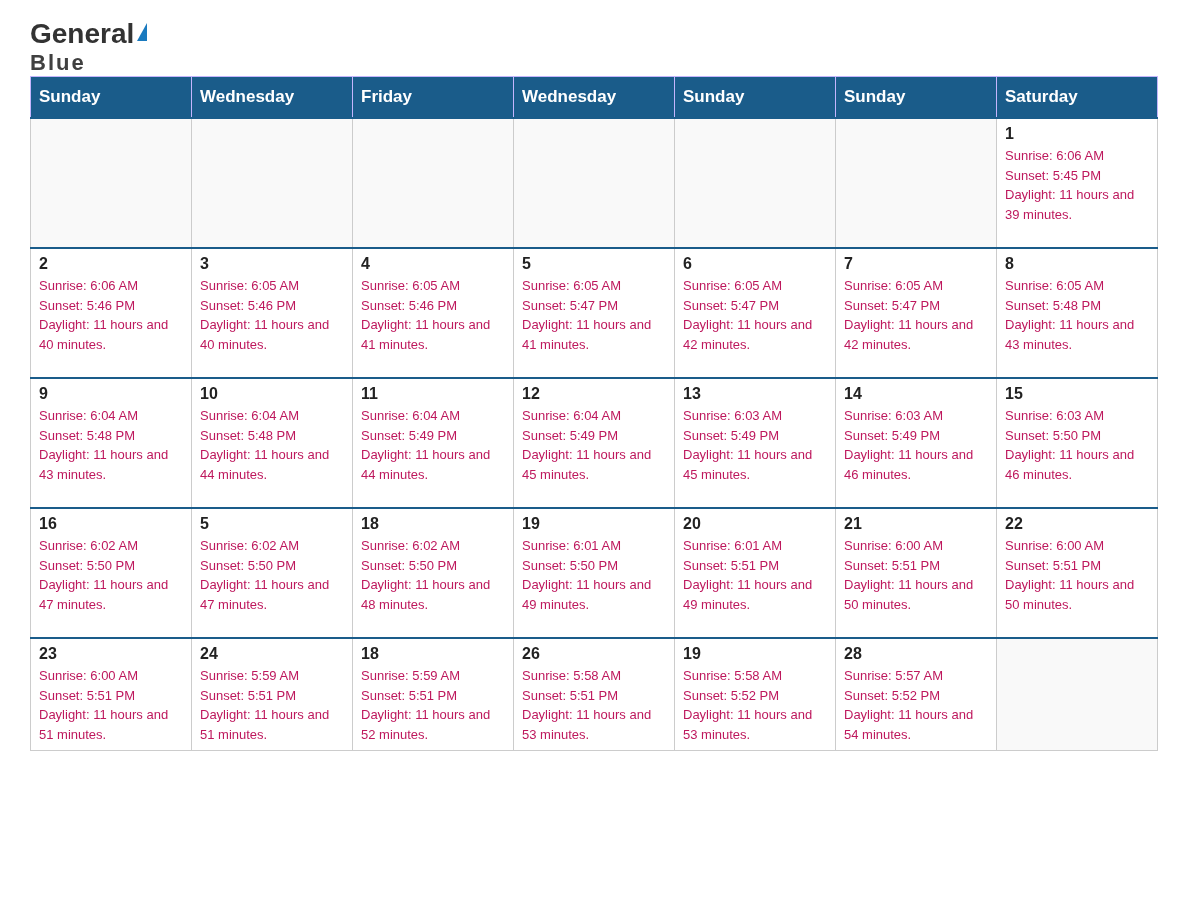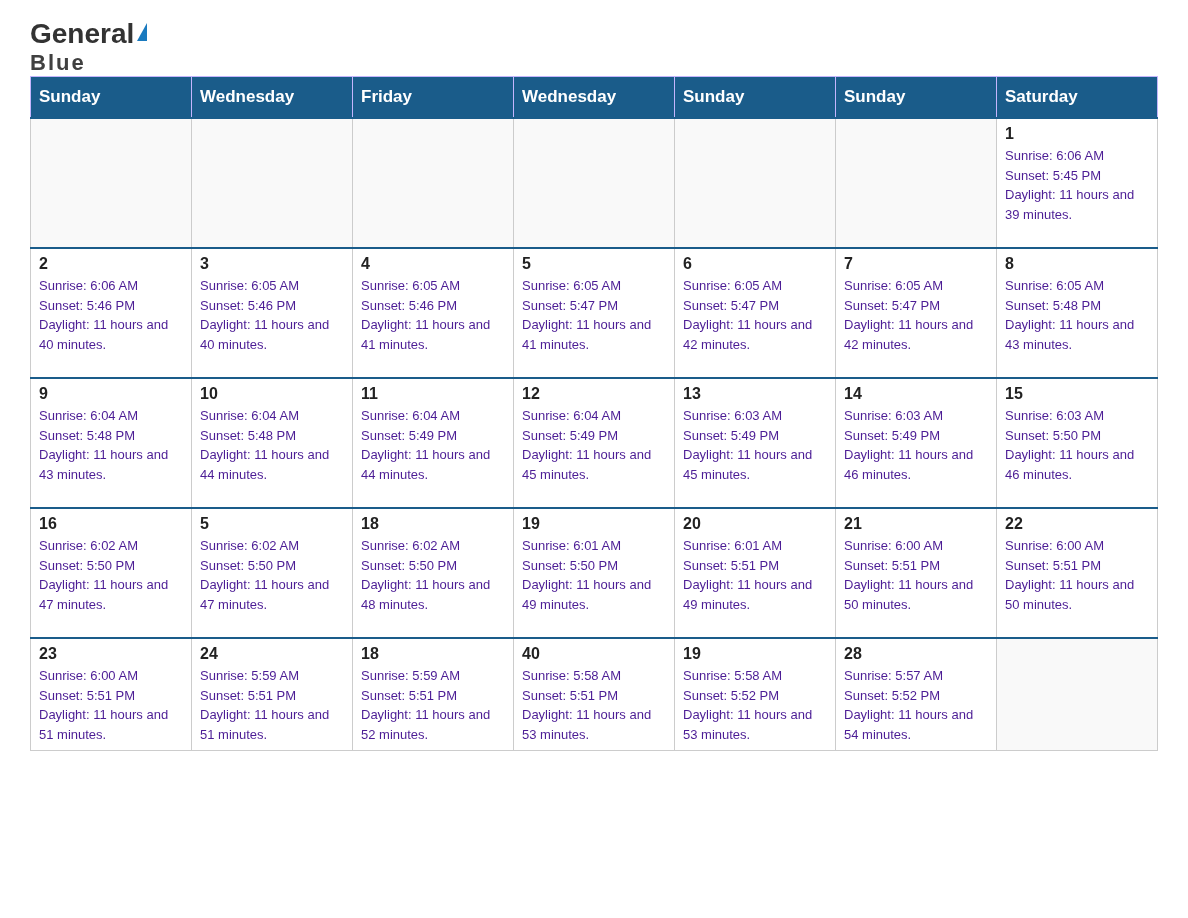--- a/index.html
+++ b/index.html
@@ -72,21 +72,21 @@
     }
     .day-number {
       font-size: 16px;
       font-weight: bold;
       color: #222;
       display: block;
       margin-bottom: 3px;
     }
     .day-info {
       font-size: 13px;
-      color: #4c1d95;
+      color: #be185d;
       line-height: 1.5;
     }
     .empty-cell {
       background: #f9f9f9;
     }
     tbody tr:last-child td {
       height: 110px;
     }
   </style>
 </head>
@@ -300,21 +300,21 @@
 and 51 minutes.</div>
         </td>
         <td>
           <span class="day-number">18</span>
           <div class="day-info">Sunrise: 5:59 AM
 Sunset: 5:51 PM
 Daylight: 11 hours
 and 52 minutes.</div>
         </td>
         <td>
-          <span class="day-number">40</span>
+          <span class="day-number">26</span>
           <div class="day-info">Sunrise: 5:58 AM
 Sunset: 5:51 PM
 Daylight: 11 hours
 and 53 minutes.</div>
         </td>
         <td>
           <span class="day-number">19</span>
           <div class="day-info">Sunrise: 5:58 AM
 Sunset: 5:52 PM
 Daylight: 11 hours

